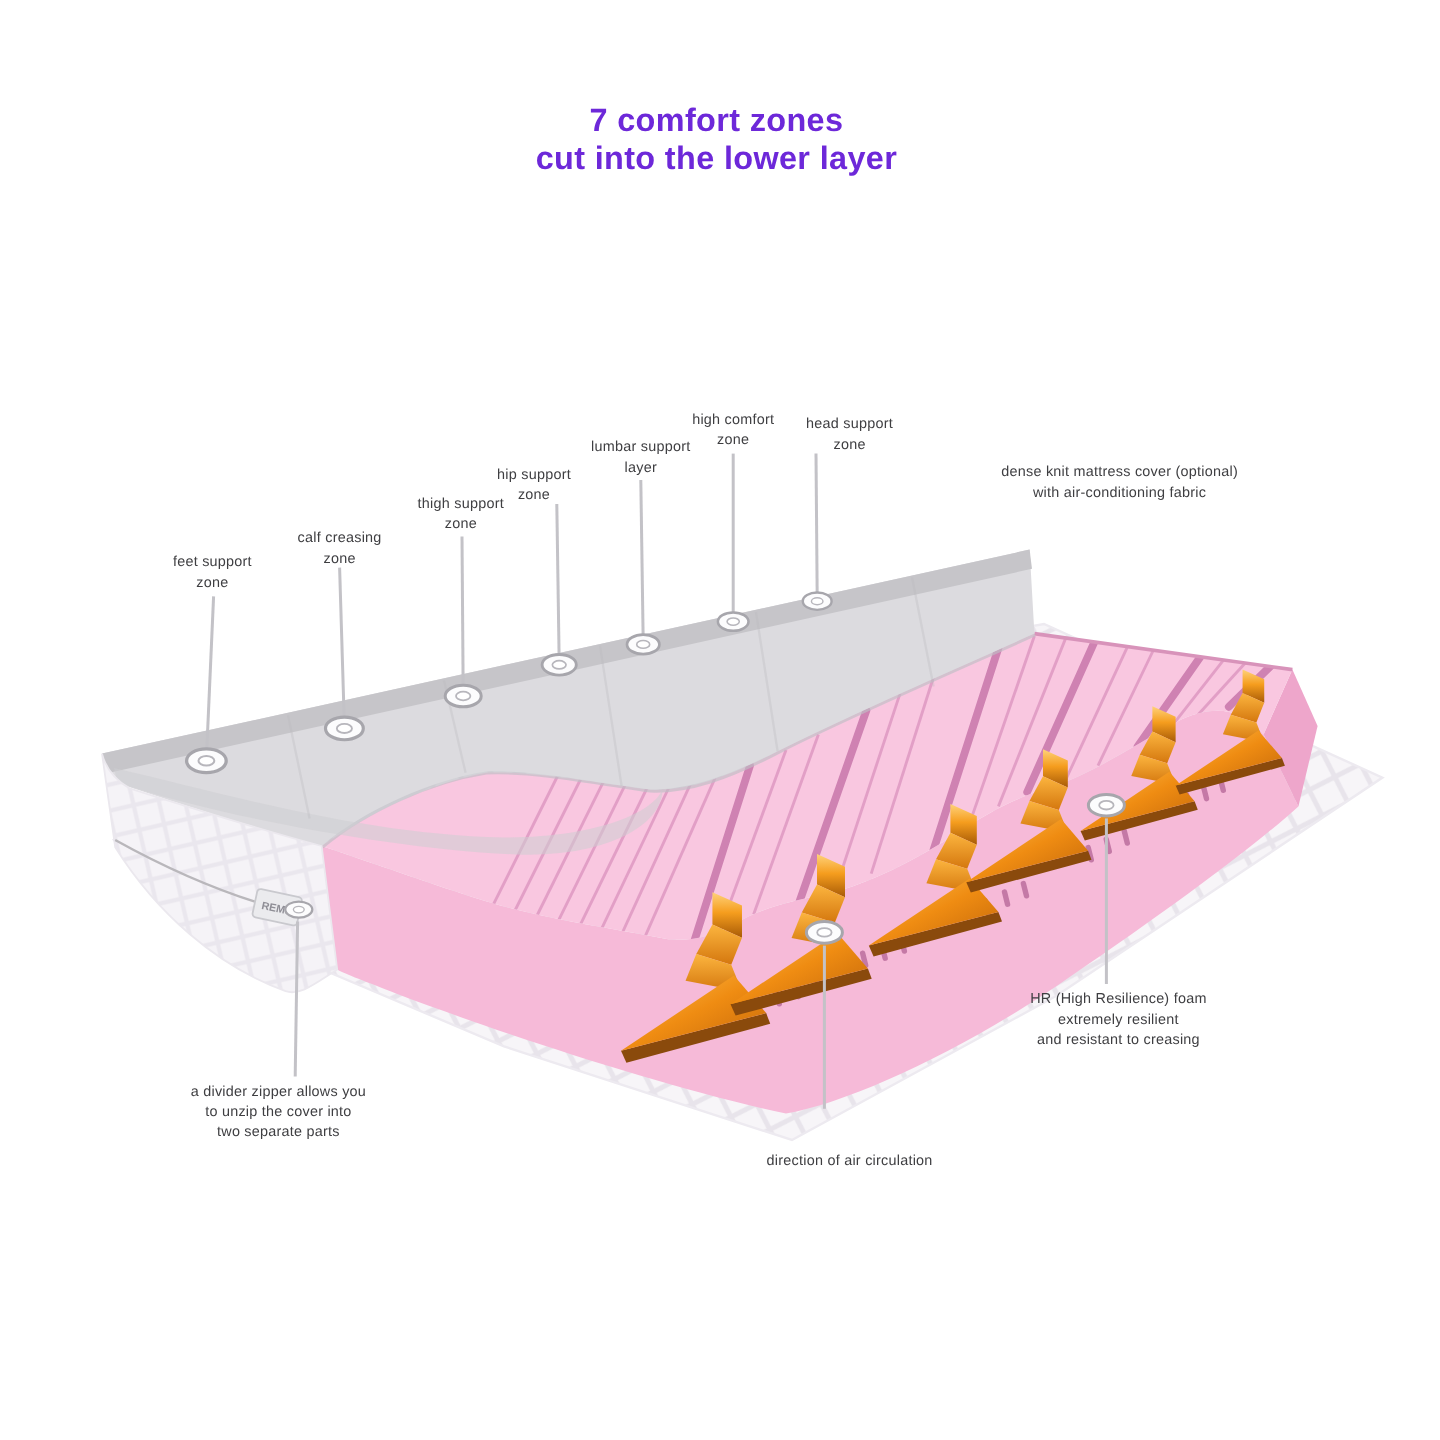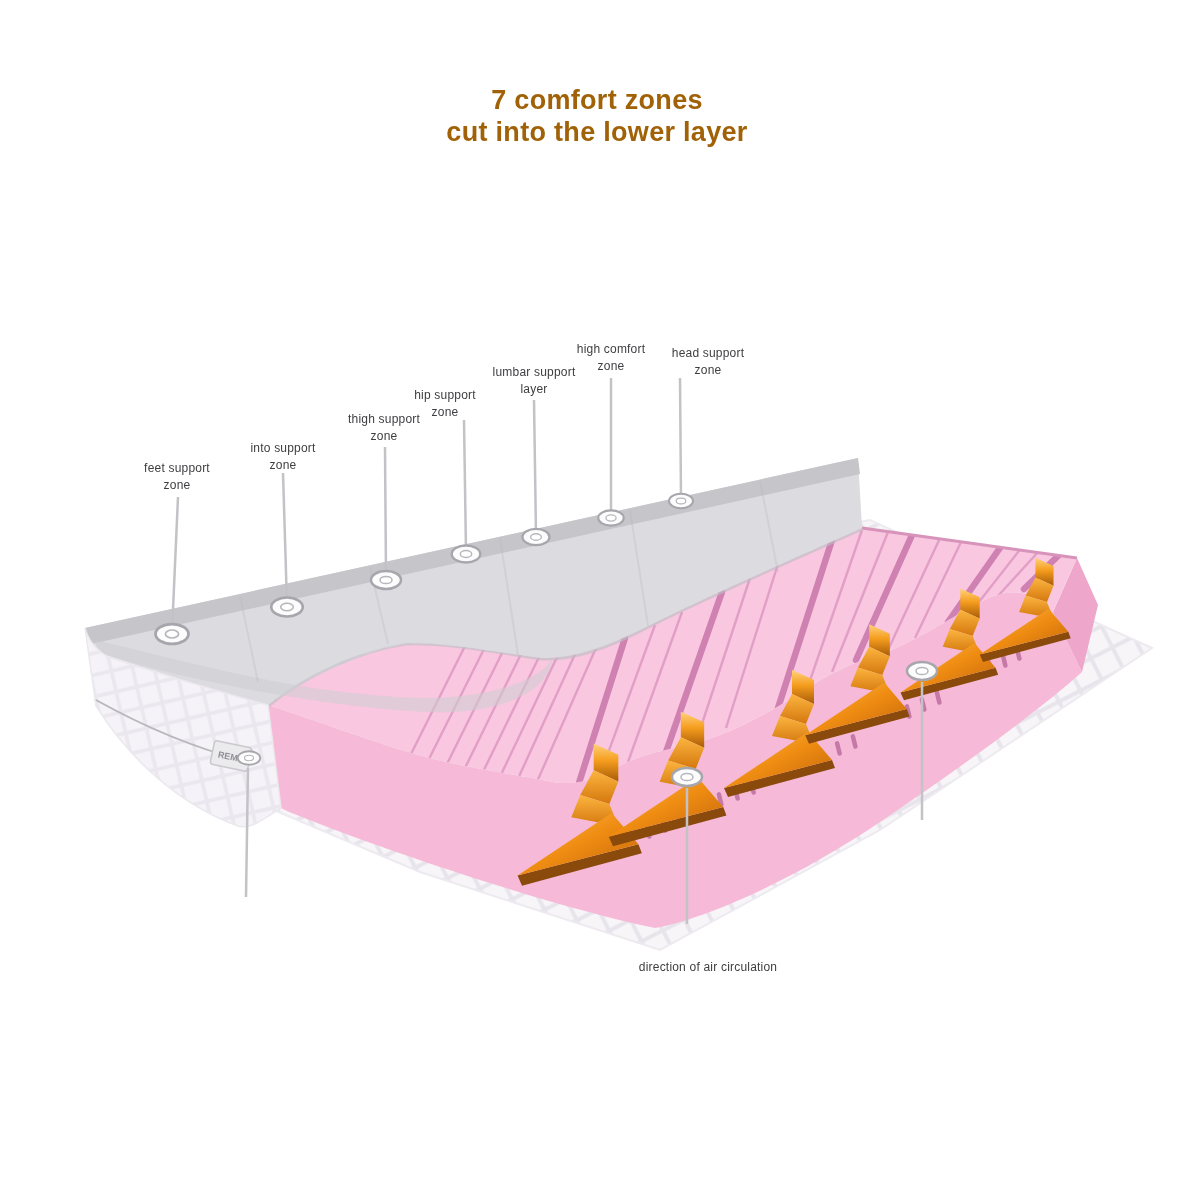--- a/index.html
+++ b/index.html
@@ -1,20 +1,20 @@
 <!DOCTYPE html>
 <html><head>
 <meta charset="utf-8">
 <style>
   html,body{margin:0;padding:0;background:#ffffff;}
   .page{position:relative;width:1200px;height:1200px;background:#ffffff;overflow:hidden;
         font-family:"Liberation Sans", sans-serif;}
   .title{position:absolute;left:597px;top:84px;transform:translateX(-50%);
          text-align:center;font-size:27px;line-height:32px;font-weight:700;
-         color:#a16207;letter-spacing:.3px;white-space:pre-line;}
+         color:#6d28d9;letter-spacing:.3px;white-space:pre-line;}
   .lbl{position:absolute;transform:translateX(-50%);text-align:center;
        font-size:12px;line-height:17px;color:#3e3e41;letter-spacing:.2px;
        white-space:pre-line;}
   svg{position:absolute;left:0;top:0;}
   .leader{stroke:#c3c2c7;stroke-width:2.5;}
   .groove{stroke:#e29fc6;stroke-width:2.4;}
   .slot{stroke:#cf82b2;stroke-width:6.5;stroke-linecap:round;}
   .notch{fill:#c479a6;}
 </style>
 </head>
@@ -196,28 +196,36 @@
     <use href="#pin" transform="translate(687,777) scale(1.0)"></use>
     <use href="#pin" transform="translate(922,671) scale(1.0)"></use>
   </g>
 </svg>
 
 <div class="title">7 comfort zones
 cut into the lower layer</div>
 
 <div class="lbl" style="left:177px;top:460px">feet support
 zone</div>
-<div class="lbl" style="left:283px;top:440px">into support
+<div class="lbl" style="left:283px;top:440px">calf creasing
 zone</div>
 <div class="lbl" style="left:384px;top:411px">thigh support
 zone</div>
 <div class="lbl" style="left:445px;top:387px">hip support
 zone</div>
 <div class="lbl" style="left:534px;top:364px">lumbar support
 layer</div>
 <div class="lbl" style="left:611px;top:341px">high comfort
 zone</div>
 <div class="lbl" style="left:708px;top:345px">head support
 zone</div>
 
+<div class="lbl" style="left:933px;top:385px">dense knit mattress cover (optional)
+with air-conditioning fabric</div>
+<div class="lbl" style="left:232px;top:901px">a divider zipper allows you
+to unzip the cover into
+two separate parts</div>
 <div class="lbl" style="left:708px;top:959px">direction of air circulation</div>
+<div class="lbl" style="left:932px;top:824px">HR  (High Resilience) foam
+extremely resilient
+and resistant to creasing</div>
 
 </div>
 
 </body></html>

